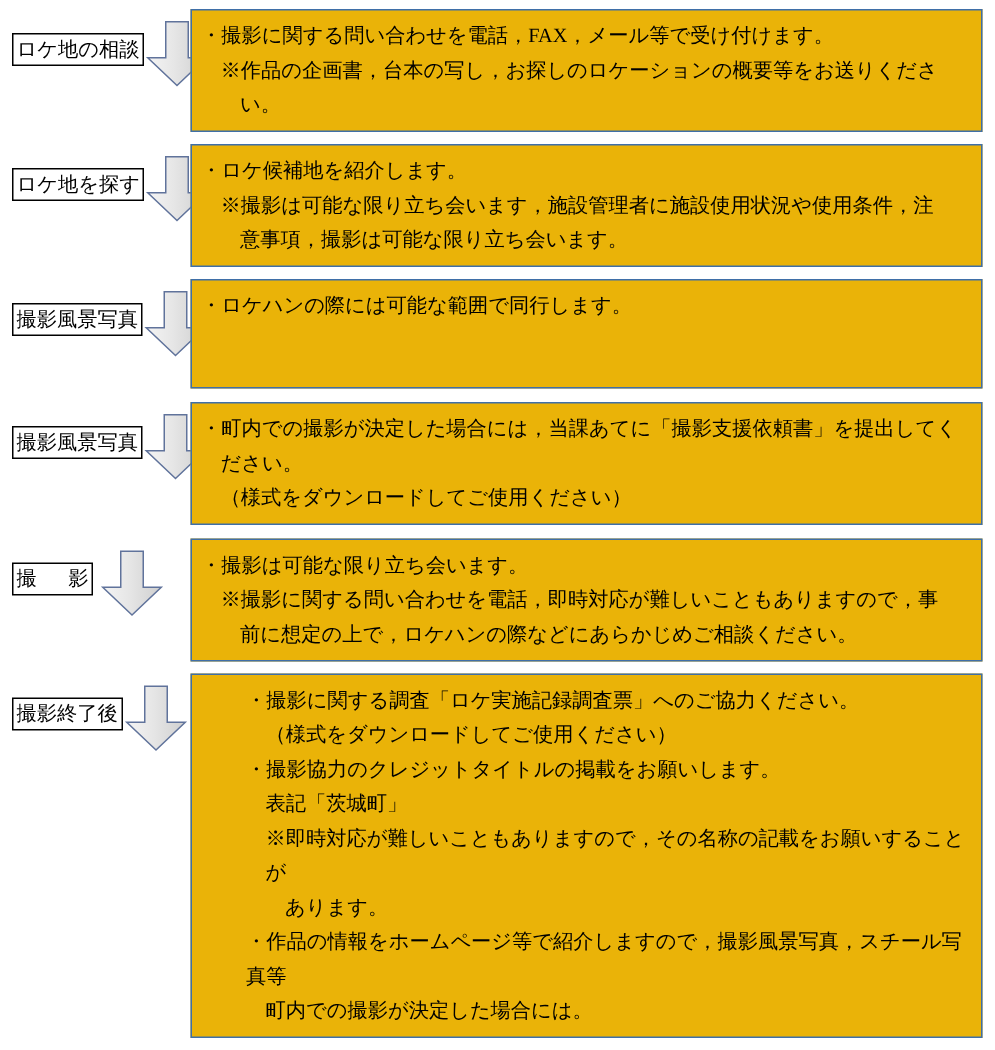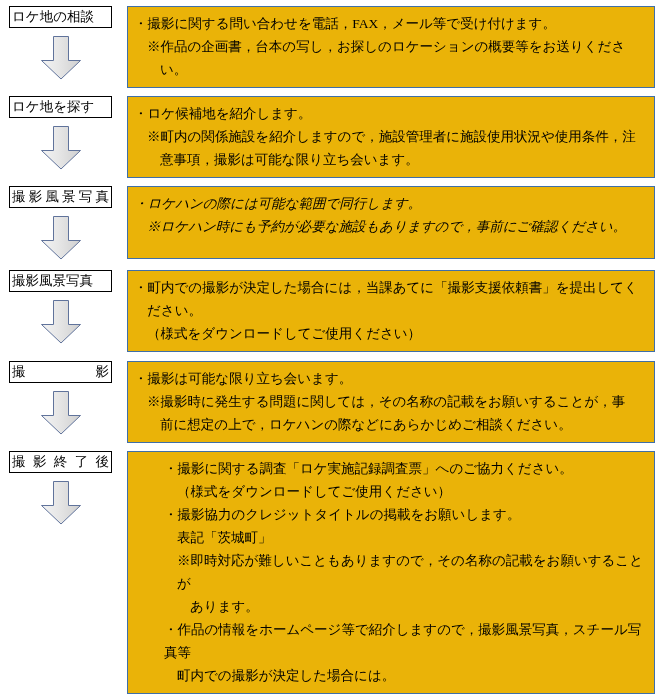--- a/index.html
+++ b/index.html
@@ -30,21 +30,21 @@
     width: 100%;
     box-sizing: border-box;
   }
 
   
   .step-left {
     width: 105px;
     min-width: 105px;
     box-sizing: border-box;
     display: flex;
-    flex-direction: column;
+    flex-direction: row;
     align-items: center;
   }
 
   .step-label-box {
     width: 103px;
     box-sizing: border-box;
     border: 1px solid #000000;
     background: #ffffff;
     font-size: 13.5px;
     line-height: 17px;
@@ -84,21 +84,21 @@
     white-space: pre-wrap;
     text-indent: 0;
   }
   .content-line.bullet   { padding-left: 0;    }
   .content-line.indent1  { padding-left: 13px; }
   .content-line.indent2  { padding-left: 26px; }
 
   
   .h1 .step-content { min-height: 78px;  }
   .h2 .step-content { min-height: 78px;  }
-  .h3 .step-content { min-height: 73px; font-style: italic;  }
+  .h3 .step-content { min-height: 73px;  }
   .h4 .step-content { min-height: 73px;  }
   .h5 .step-content { min-height: 78px;  }
   .h6 .step-content { min-height: 188px; padding-left: 36px; }
 
   .gap { height: 8px; }
   .gap-lg { height: 9px; }
 </style>
 </head>
 <body>
 
@@ -137,21 +137,21 @@
                 <stop offset="45%" stop-color="#e6e6e6"></stop>
                 <stop offset="100%" stop-color="#cfcfcf"></stop>
               </linearGradient>
             </defs>
             <path d="M14.5 1.5 L29.5 1.5 L29.5 25.5 L41.5 25.5 L22 44 L2.5 25.5 L14.5 25.5 Z" fill="url(#arrowGrad1)" stroke="#60739b" stroke-width="1" stroke-linejoin="miter"></path>
           </svg>
         </div>
       </div>
       <div class="step-content">
         <div class="content-line bullet">・ロケ候補地を紹介します。</div>
-        <div class="content-line indent1">※町内の関係施設を紹介しますので，施設管理者に施設使用状況や使用条件，注</div>
+        <div class="content-line indent1">※撮影は可能な限り立ち会います，施設管理者に施設使用状況や使用条件，注</div>
         <div class="content-line indent2">意事項，撮影は可能な限り立ち会います。</div>
       </div>
     </div>
     <div class="gap"></div>
     <div class="flow-step h3">
       <div class="step-left">
         <div class="step-label-box">撮影風景写真</div>
         <div class="arrow-wrap">
           <svg width="44" height="46" viewBox="0 0 44 46">
             <defs>
@@ -160,21 +160,20 @@
                 <stop offset="45%" stop-color="#e6e6e6"></stop>
                 <stop offset="100%" stop-color="#cfcfcf"></stop>
               </linearGradient>
             </defs>
             <path d="M14.5 1.5 L29.5 1.5 L29.5 25.5 L41.5 25.5 L22 44 L2.5 25.5 L14.5 25.5 Z" fill="url(#arrowGrad2)" stroke="#60739b" stroke-width="1" stroke-linejoin="miter"></path>
           </svg>
         </div>
       </div>
       <div class="step-content">
         <div class="content-line bullet">・ロケハンの際には可能な範囲で同行します。</div>
-        <div class="content-line indent1">※ロケハン時にも予約が必要な施設もありますので，事前にご確認ください。</div>
       </div>
     </div>
     <div class="gap-lg"></div>
     <div class="flow-step h4">
       <div class="step-left">
         <div class="step-label-box tight">撮影風景写真</div>
         <div class="arrow-wrap">
           <svg width="44" height="46" viewBox="0 0 44 46">
             <defs>
               <linearGradient id="arrowGrad3" x1="0" y1="0" x2="1" y2="0">
@@ -205,21 +204,21 @@
                 <stop offset="45%" stop-color="#e6e6e6"></stop>
                 <stop offset="100%" stop-color="#cfcfcf"></stop>
               </linearGradient>
             </defs>
             <path d="M14.5 1.5 L29.5 1.5 L29.5 25.5 L41.5 25.5 L22 44 L2.5 25.5 L14.5 25.5 Z" fill="url(#arrowGrad4)" stroke="#60739b" stroke-width="1" stroke-linejoin="miter"></path>
           </svg>
         </div>
       </div>
       <div class="step-content">
         <div class="content-line bullet">・撮影は可能な限り立ち会います。</div>
-        <div class="content-line indent1">※撮影時に発生する問題に関しては，その名称の記載をお願いすることが，事</div>
+        <div class="content-line indent1">※撮影に関する問い合わせを電話，即時対応が難しいこともありますので，事</div>
         <div class="content-line indent2">前に想定の上で，ロケハンの際などにあらかじめご相談ください。</div>
       </div>
     </div>
     <div class="gap"></div>
     <div class="flow-step h6">
       <div class="step-left">
         <div class="step-label-box">撮影終了後</div>
         <div class="arrow-wrap">
           <svg width="44" height="46" viewBox="0 0 44 46">
             <defs>

